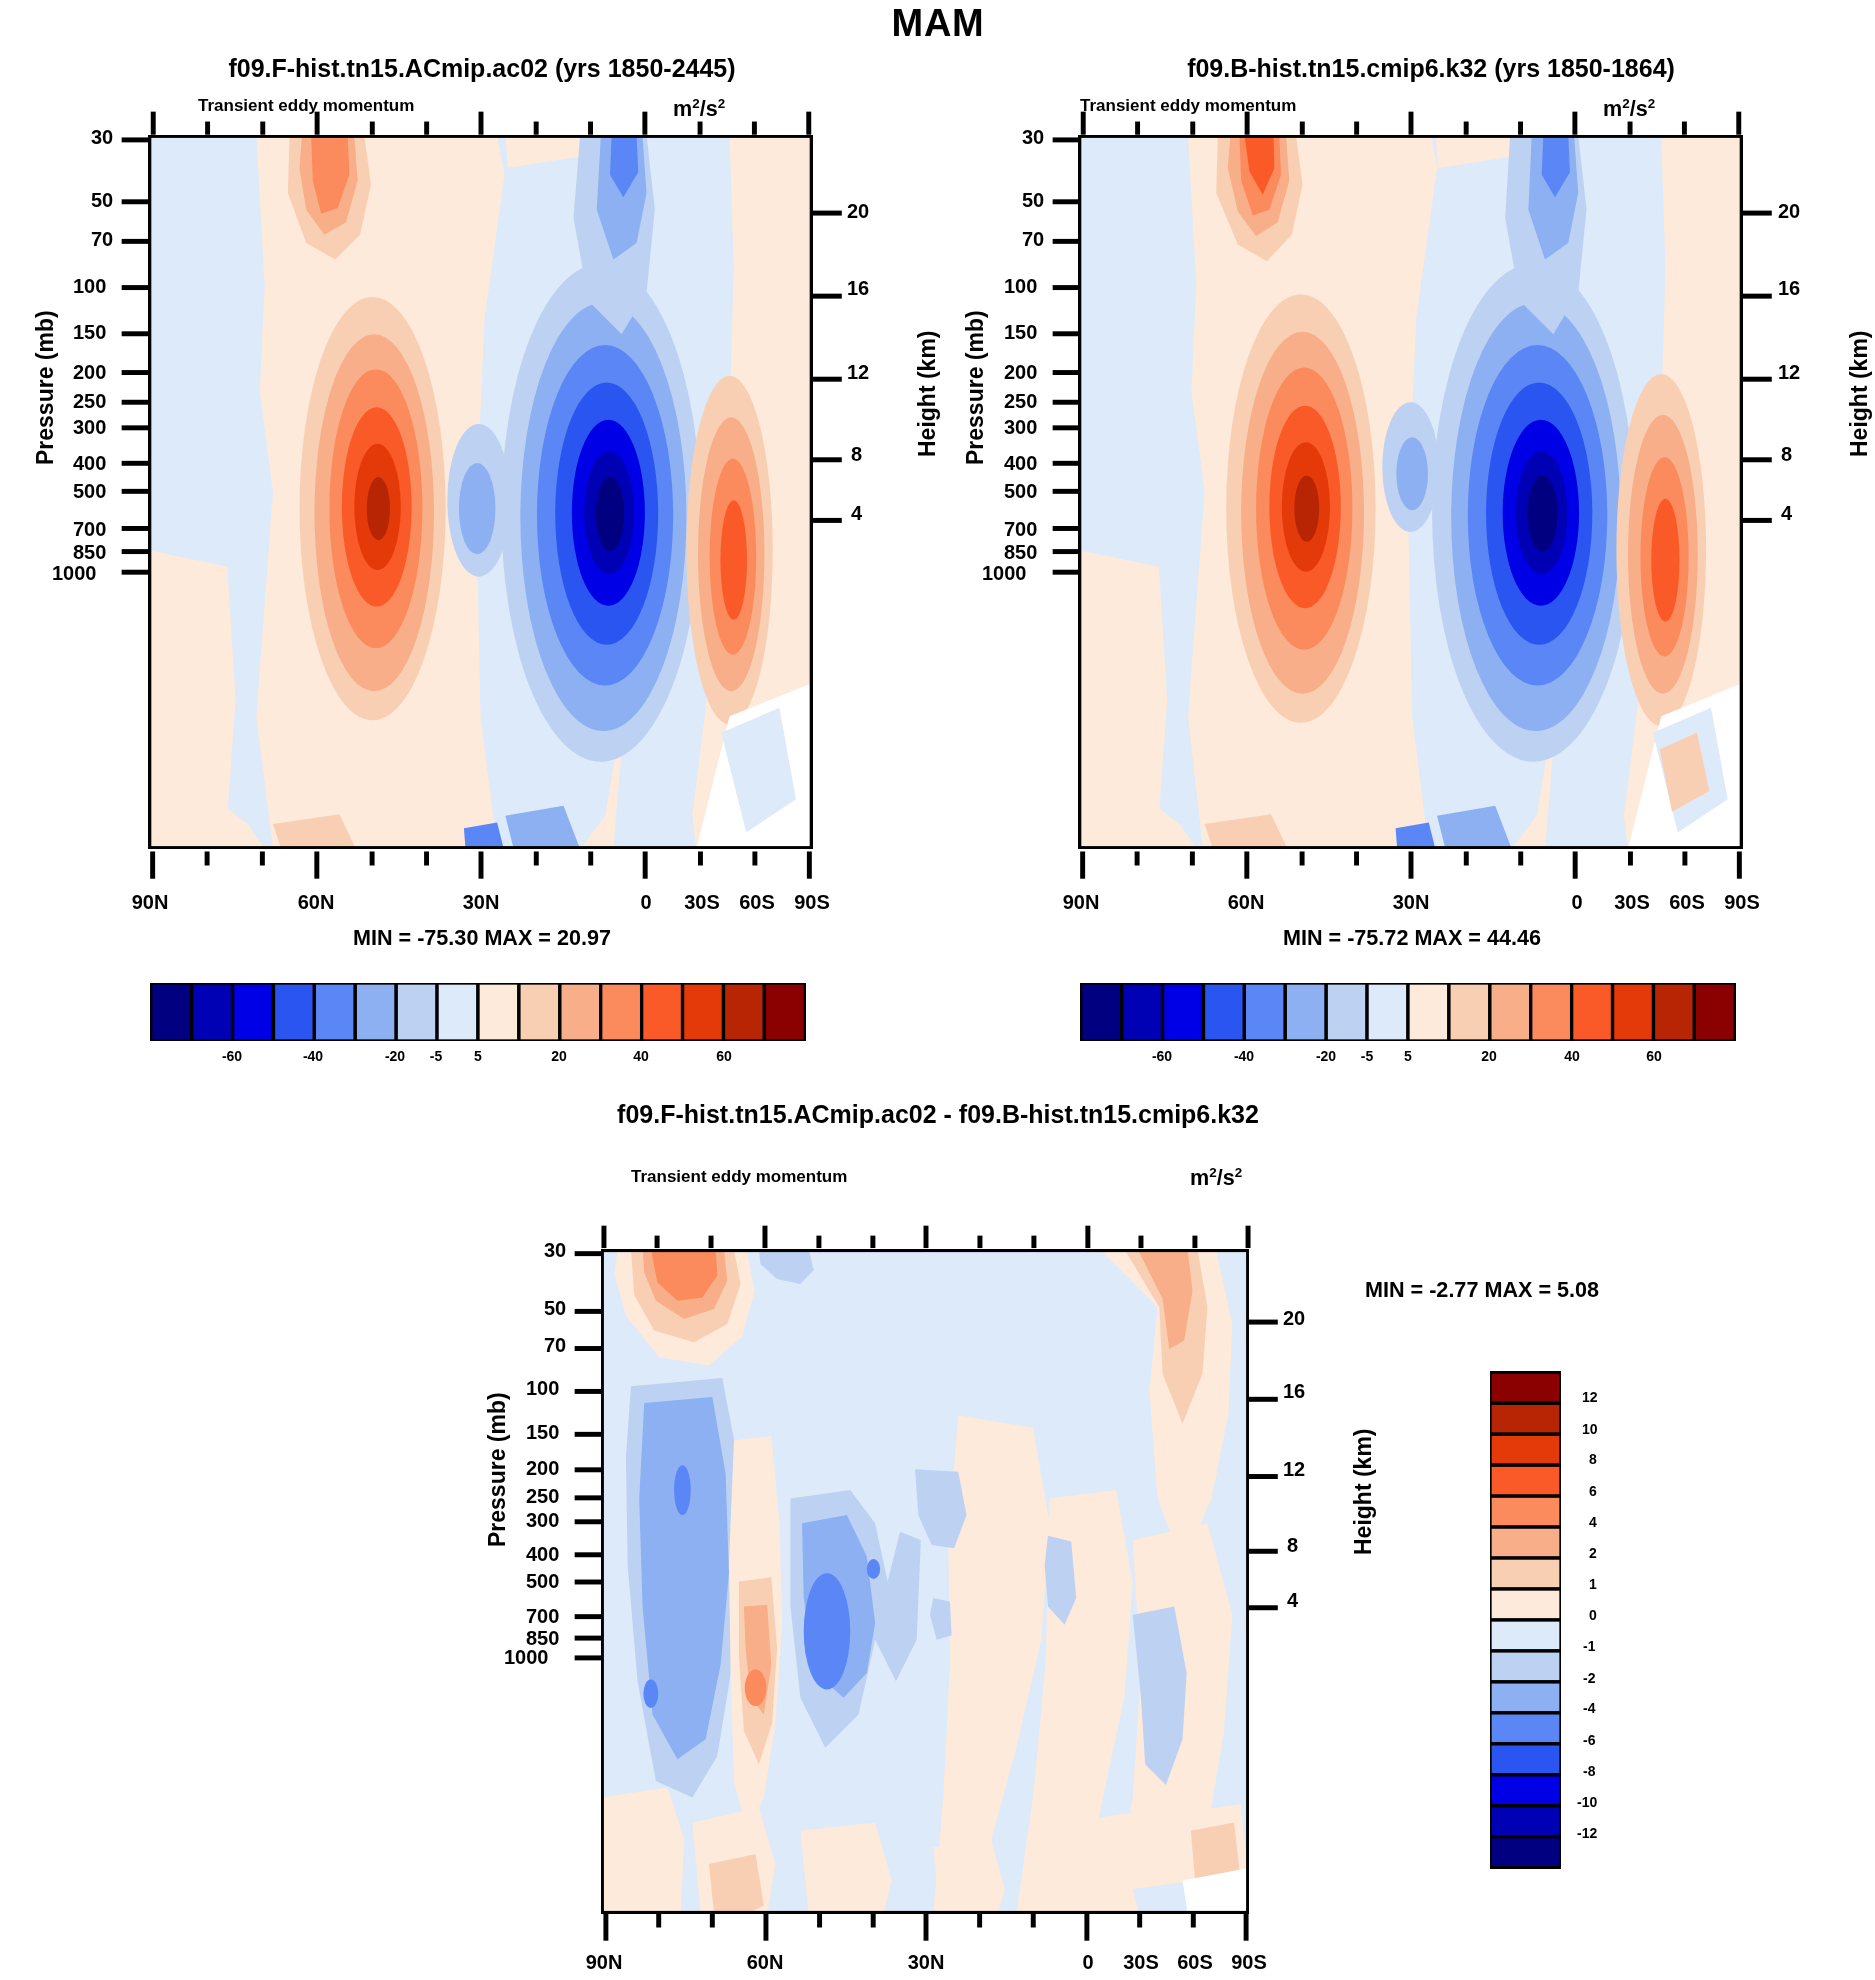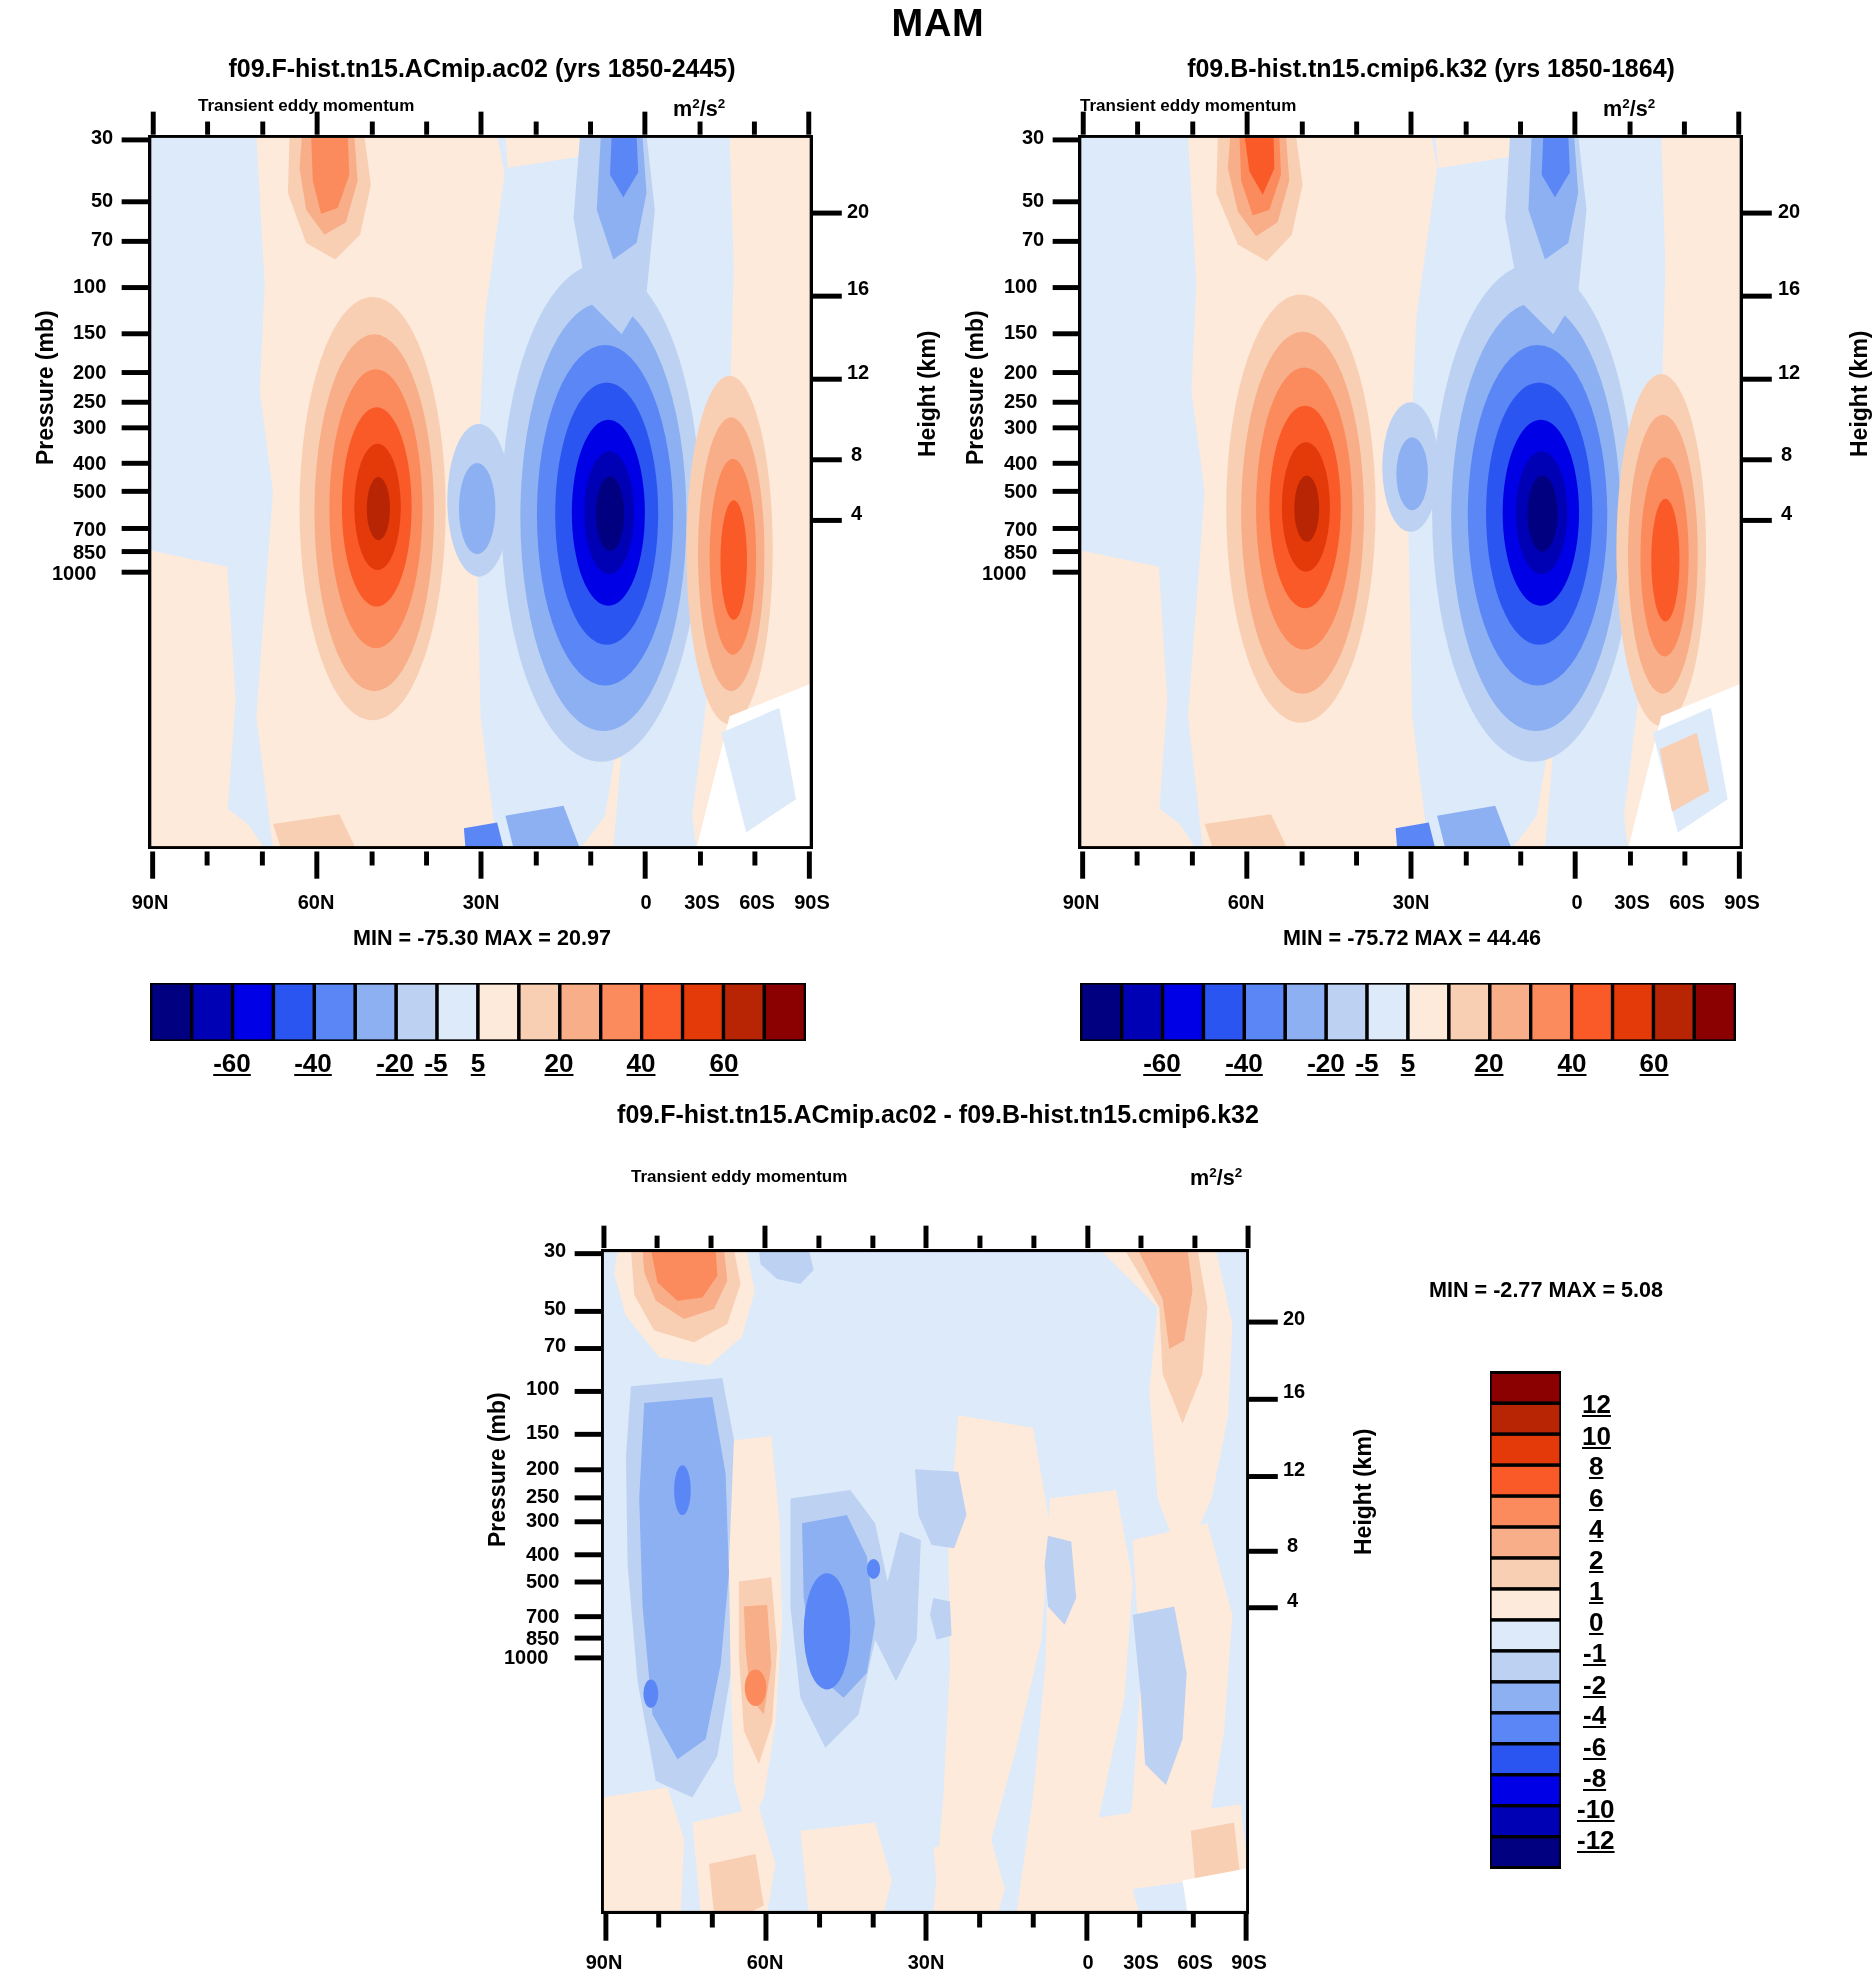--- a/index.html
+++ b/index.html
@@ -6,21 +6,21 @@
   body{width:1876px;height:1980px;position:relative;font-family:"Liberation Sans",sans-serif;color:#000;}
   .lbl{position:absolute;font-weight:bold;white-space:nowrap;}
   .ctr{transform:translateX(-50%);}
   #main-title{font-size:38px;letter-spacing:0.8px;}
   .panel-title{font-size:25px;}
   .var-title{font-size:17px;}
   .units{font-size:21.6px;}
   .tick-lbl{font-size:20px;}
   .axis-title{font-size:23px;}
   .minmax{font-size:21.6px;}
-  .cb-lbl{font-size:26px;text-decoration:underline;}
+  .cb-lbl{font-size:14px;}
   .vrot{transform-origin:0 0;}
   sup{font-size:0.62em;vertical-align:super;font-weight:bold;}
   svg{display:block;}
   .plot-wrap{position:absolute;}
 </style>
 </head>
 <body>
 
 <div class="lbl ctr" id="main-title" style="left:938px;top:1.7px;">MAM</div>
 
@@ -577,21 +577,21 @@
 <div>
   <div class="lbl ctr tick-lbl" style="left:604px;top:1951px;">90N</div>
   <div class="lbl ctr tick-lbl" style="left:765px;top:1951px;">60N</div>
   <div class="lbl ctr tick-lbl" style="left:926px;top:1951px;">30N</div>
   <div class="lbl ctr tick-lbl" style="left:1088px;top:1951px;">0</div>
   <div class="lbl ctr tick-lbl" style="left:1141px;top:1951px;">30S</div>
   <div class="lbl ctr tick-lbl" style="left:1195px;top:1951px;">60S</div>
   <div class="lbl ctr tick-lbl" style="left:1249px;top:1951px;">90S</div>
 </div>
 
-<div class="lbl ctr minmax" style="left:1546px;top:1277px;">MIN =  -2.77  MAX =   5.08</div>
+<div class="lbl ctr minmax" style="left:1482px;top:1277px;">MIN =  -2.77  MAX =   5.08</div>
 
 <div class="plot-wrap" style="left:1490px;top:1371px;">
 <svg width="71" height="498" viewBox="0 0 86 600">
   <g>
     <rect x="0" y="0" width="86" height="37.5" fill="#8b0000" stroke="#000" stroke-width="4"></rect>
     <rect x="0" y="37.5" width="86" height="37.5" fill="#b82505" stroke="#000" stroke-width="4"></rect>
     <rect x="0" y="75" width="86" height="37.5" fill="#e43a0a" stroke="#000" stroke-width="4"></rect>
     <rect x="0" y="112.5" width="86" height="37.5" fill="#fa5a28" stroke="#000" stroke-width="4"></rect>
     <rect x="0" y="150" width="86" height="37.5" fill="#fb8b5c" stroke="#000" stroke-width="4"></rect>
     <rect x="0" y="187.5" width="86" height="37.5" fill="#f8ae88" stroke="#000" stroke-width="4"></rect>

